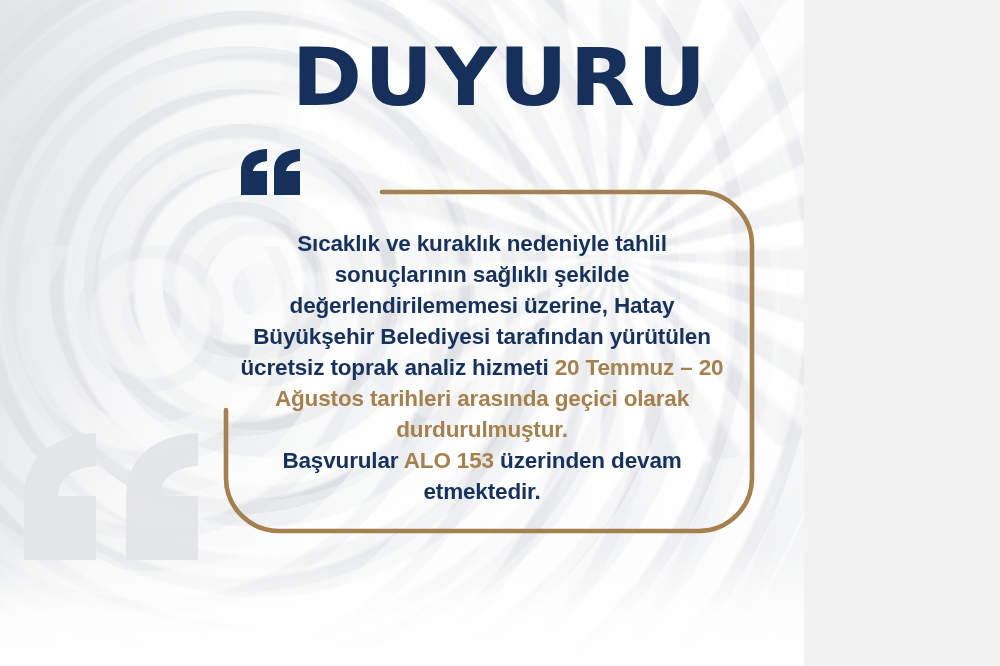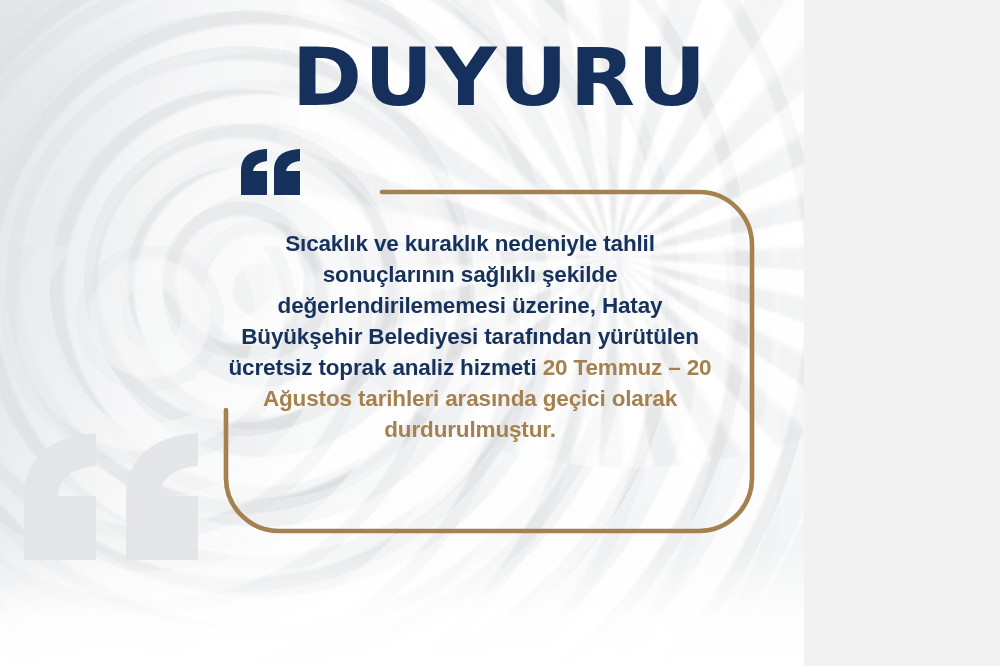--- a/index.html
+++ b/index.html
@@ -97,21 +97,21 @@
     position:absolute;left:240px;top:148px;width:62px;height:48px;color:#16325c;
   }
   .quote-mark svg{width:100%;height:100%;display:block;}
 
   
   .frame{position:absolute;left:196px;top:178px;width:570px;height:372px;}
   .frame svg{width:100%;height:100%;display:block;overflow:visible;}
 
   
   .body-text{
-    position:absolute;left:220px;top:228px;width:500px;
+    position:absolute;left:232px;top:228px;width:500px;
     text-align:center;color:#16325c;
     font-size:22.5px;line-height:31px;font-weight:700;
     letter-spacing:-.15px;
   }
   .body-text .gold{color:#a5814f;}
   .para2{margin-top:26px;}
 
   
   .footer{position:absolute;left:0;bottom:0;width:1000px;height:120px;}
 </style>
@@ -148,20 +148,23 @@
     <svg viewBox="0 0 570 372" xmlns="http://www.w3.org/2000/svg" aria-hidden="true">
       <path d="M186 14 L503 14 A53 53 0 0 1 556 67 L556 300 A53 53 0 0 1 503 353 L200 353" fill="none" stroke="#a5814f" stroke-width="4.6" stroke-linecap="round"></path>
       <path d="M30 232 L30 300 A53 53 0 0 0 83 353 L200 353" fill="none" stroke="#a5814f" stroke-width="4.6" stroke-linecap="round"></path>
     </svg>
   </div>
 
   <div class="body-text">
     <p style="margin:0">
       <span>Sıcaklık ve kuraklık nedeniyle tahlil sonuçlarının sağlıklı şekilde değerlendirilememesi üzerine, Hatay Büyükşehir Belediyesi tarafından yürütülen ücretsiz toprak analiz hizmeti </span><span class="gold">20 Temmuz – 20 Ağustos tarihleri arasında geçici olarak durdurulmuştur.</span>
     </p>
+    <p class="para2" style="margin:0">
+      <span>Başvurular </span><span class="gold">ALO 153</span><span> üzerinden devam etmektedir.</span>
+    </p>
   </div>
 
   <div class="footer">
     
     
     
     
 
     
   </div>

